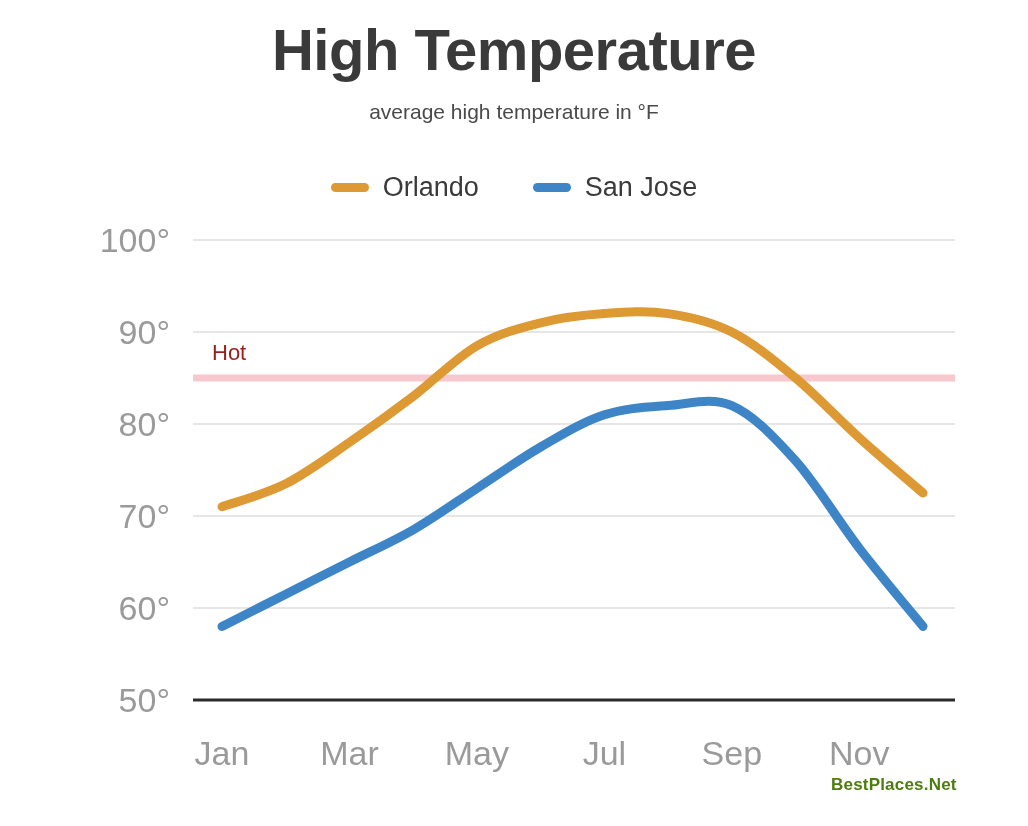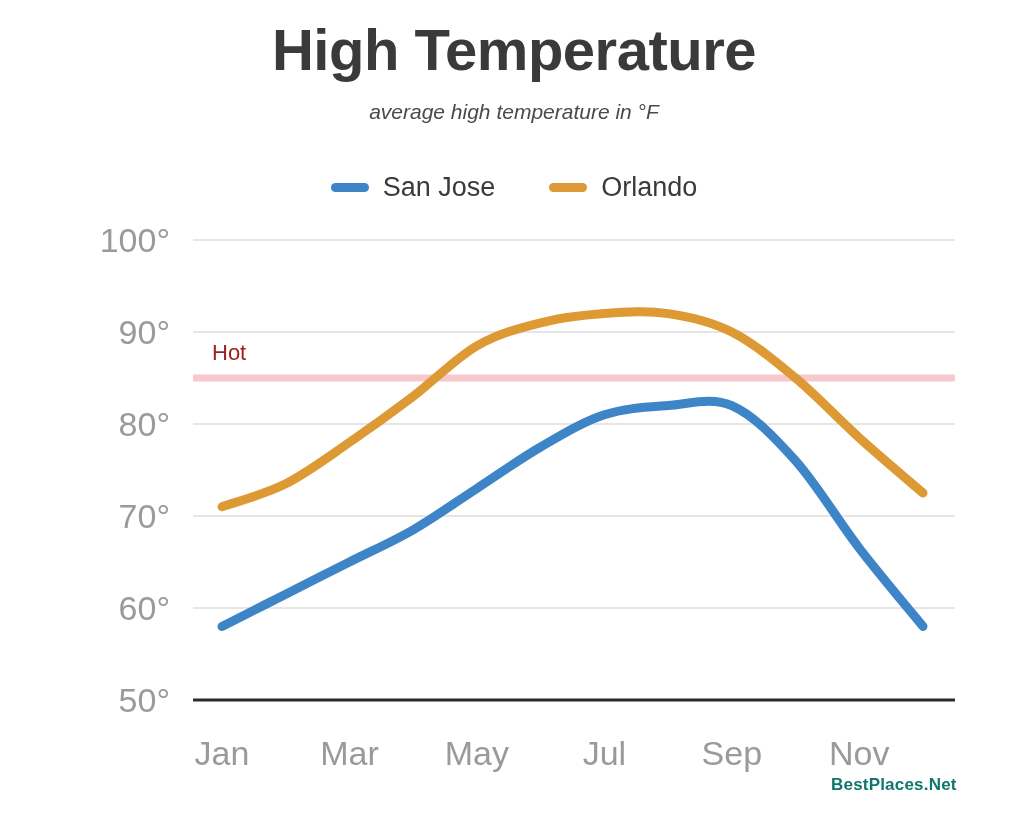--- a/index.html
+++ b/index.html
@@ -33,21 +33,20 @@
   }
   .chart-subtitle {
     position: absolute;
     top: 100px;
     left: 0;
     width: 1028px;
     text-align: center;
     font-size: 21px;
     font-weight: normal;
     color: #4a4a4a;
-    font-style: italic;
   }
   .legend {
     position: absolute;
     top: 172px;
     left: 0;
     width: 1028px;
     display: flex;
     justify-content: center;
     align-items: center;
     gap: 54px;
@@ -70,21 +69,21 @@
   .plot-svg {
     position: absolute;
     top: 0;
     left: 0;
   }
   .watermark {
     position: absolute;
     left: 831px;
     top: 775px;
     font-size: 17px;
-    color: #0f766e;
+    color: #4d7c0f;
     font-weight: bold;
     letter-spacing: 0.2px;
   }
   text.ytick {
     font-family: "Liberation Sans", sans-serif;
     font-size: 34px;
     fill: #9a9a9a;
     text-anchor: end;
   }
   text.xtick {
@@ -103,26 +102,26 @@
 <body>
 
 <div class="chart-root">
 
   <div class="chart-title">High Temperature</div>
 
   <div class="chart-subtitle">average high temperature in °F</div>
 
   <div class="legend" id="legend">
       <div class="legend-item">
+        <span class="legend-swatch" style="background: rgb(221, 153, 51);"></span>
+        <span class="legend-label">Orlando</span>
+      </div>
+      <div class="legend-item">
         <span class="legend-swatch" style="background: rgb(61, 133, 198);"></span>
         <span class="legend-label">San Jose</span>
-      </div>
-      <div class="legend-item">
-        <span class="legend-swatch" style="background: rgb(221, 153, 51);"></span>
-        <span class="legend-label">Orlando</span>
       </div>
     </div>
 
   <svg class="plot-svg" id="plot" width="1028" height="826">
       <line x1="193" x2="955" y1="240" y2="240" stroke="#e6e6e6" stroke-width="2"></line>
       <line x1="193" x2="955" y1="332" y2="332" stroke="#e6e6e6" stroke-width="2"></line>
       <line x1="193" x2="955" y1="424" y2="424" stroke="#e6e6e6" stroke-width="2"></line>
       <line x1="193" x2="955" y1="516" y2="516" stroke="#e6e6e6" stroke-width="2"></line>
       <line x1="193" x2="955" y1="608" y2="608" stroke="#e6e6e6" stroke-width="2"></line>
       <line x1="193" x2="955" y1="700" y2="700" stroke="#2b2b2b" stroke-width="3"></line>

